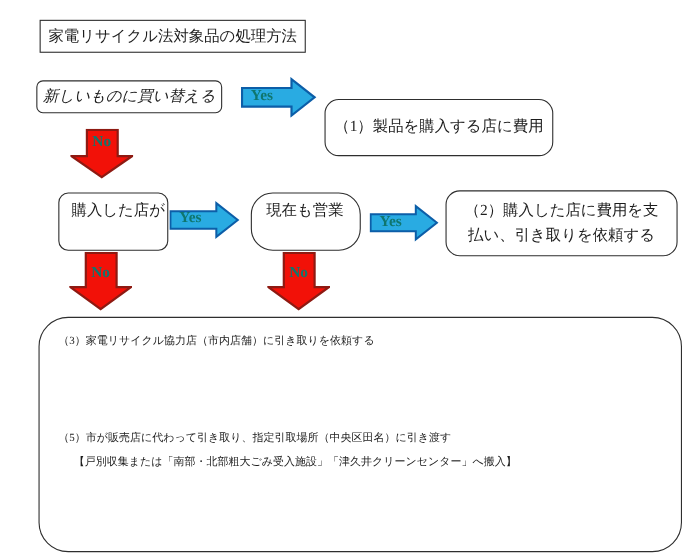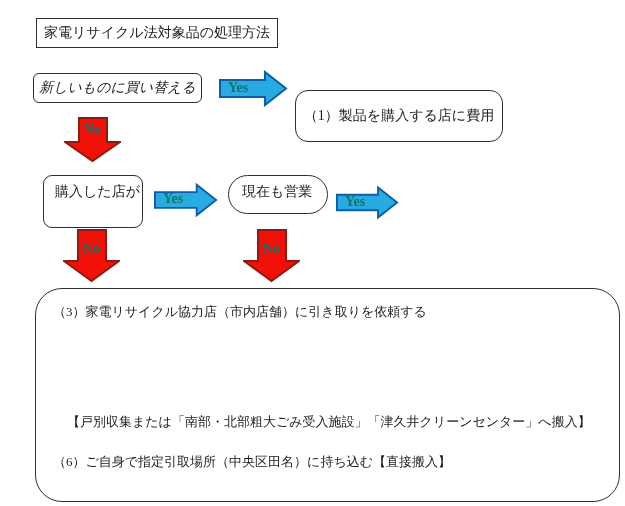--- a/index.html
+++ b/index.html
@@ -16,28 +16,28 @@
   .col-center { display:flex; flex-direction:column; align-items:center; justify-content:center; }
 
   .title-box { left:36px; top:18px; width:242px; height:30px; font-size:14px; }
   .start-box { left:33px; top:73px; width:169px; height:30px; border-radius:6px; font-size:14px;font-style:italic; }
 
   .result-box-1 { left:295px; top:63px; width:208px; height:52px; border-radius:13px;
                   font-size:14px; line-height:22px; text-align:center;margin-top:27px; }
   .result-box-2 { left:405px; top:173px; width:211px; height:60px; border-radius:13px;
                   font-size:14px; line-height:23px; text-align:center; }
 
-  .shop-box { left:43px; top:175px; width:100px; height:53px; border-radius:9px;
+  .shop-box { left:53px; top:175px; width:100px; height:53px; border-radius:9px;
               font-size:14px; line-height:21px; padding:5px 0 4px 11px; }
-  .open-box { left:228px; top:175px; width:100px; height:39px; border-radius:20px;
+  .open-box { left:228px; top:175px; width:100px; height:53px; border-radius:20px;
               font-size:14px; line-height:21px; padding:5px 0 0 13px; }
 
   .big-box { left:35px; top:288px; width:585px; height:214px; border-radius:27px;
              border:1.5px solid #2e2e2e; }
-  .opt { position:absolute; font-size:13px; white-space:nowrap; }
+  .opt { position:absolute; font-size:10px; white-space:nowrap; }
   .opt3  { left:53px; top:303px; }
   .opt4  { left:53px; top:347px; }
   .opt5  { left:53px; top:391px; }
   .opt5b { left:67px; top:413px;text-align:right; }
   .opt6  { left:53px; top:453px; }
 
   .arrow { position:absolute; }
   .arrow svg { display:block; width:100%; height:100%; }
   .yes-poly { fill:var(--yes_fill,#29ABE2); stroke:var(--yes_stroke,#0C5EA8); stroke-width:2; }
   .no-poly  { fill:var(--no_fill,#F21108);  stroke:var(--no_stroke,#8E1A12);  stroke-width:2; }
@@ -101,33 +101,37 @@
     <div>現在も営業</div>
   </div>
 
   <div class="arrow yes-arrow-3">
     <svg viewBox="0 0 69 37">
       <polygon class="yes-poly" points="1,10 46,10 46,2 67,18.5 46,35 46,27 1,27"></polygon>
     </svg>
     <span class="arrow-label yes-label">Yes</span>
   </div>
 
+  <div class="box result-box-2 col-center">
+    <div>（2）購入した店に費用を支</div>
+    <div>払い、引き取りを依頼する</div>
+  </div>
 
   <div class="arrow no-arrow-2">
     <svg viewBox="0 0 57 54">
       <polygon class="no-poly" points="15,1 43,1 43,32 56,32 28.5,52 1,32 15,32"></polygon>
     </svg>
     <span class="arrow-label no-label no-label-r2">No</span>
   </div>
 
   <div class="arrow no-arrow-3">
     <svg viewBox="0 0 57 54">
       <polygon class="no-poly" points="15,1 43,1 43,32 56,32 28.5,52 1,32 15,32"></polygon>
     </svg>
     <span class="arrow-label no-label no-label-r2">No</span>
   </div>
 
   <div class="box big-box"></div>
   <div class="opt opt3">（3）家電リサイクル協力店（市内店舗）に引き取りを依頼する</div>
+  <div class="opt opt5">（5）市が販売店に代わって引き取り、指定引取場所（中央区田名）に引き渡す</div>
   <div class="opt opt5b">【戸別収集または「南部・北部粗大ごみ受入施設」「津久井クリーンセンター」へ搬入】</div>
-  <div class="opt opt6">（6）ご自身で指定引取場所（中央区田名）に持ち込む【直接搬入】</div>
 
 </div>
 
 </body></html>

